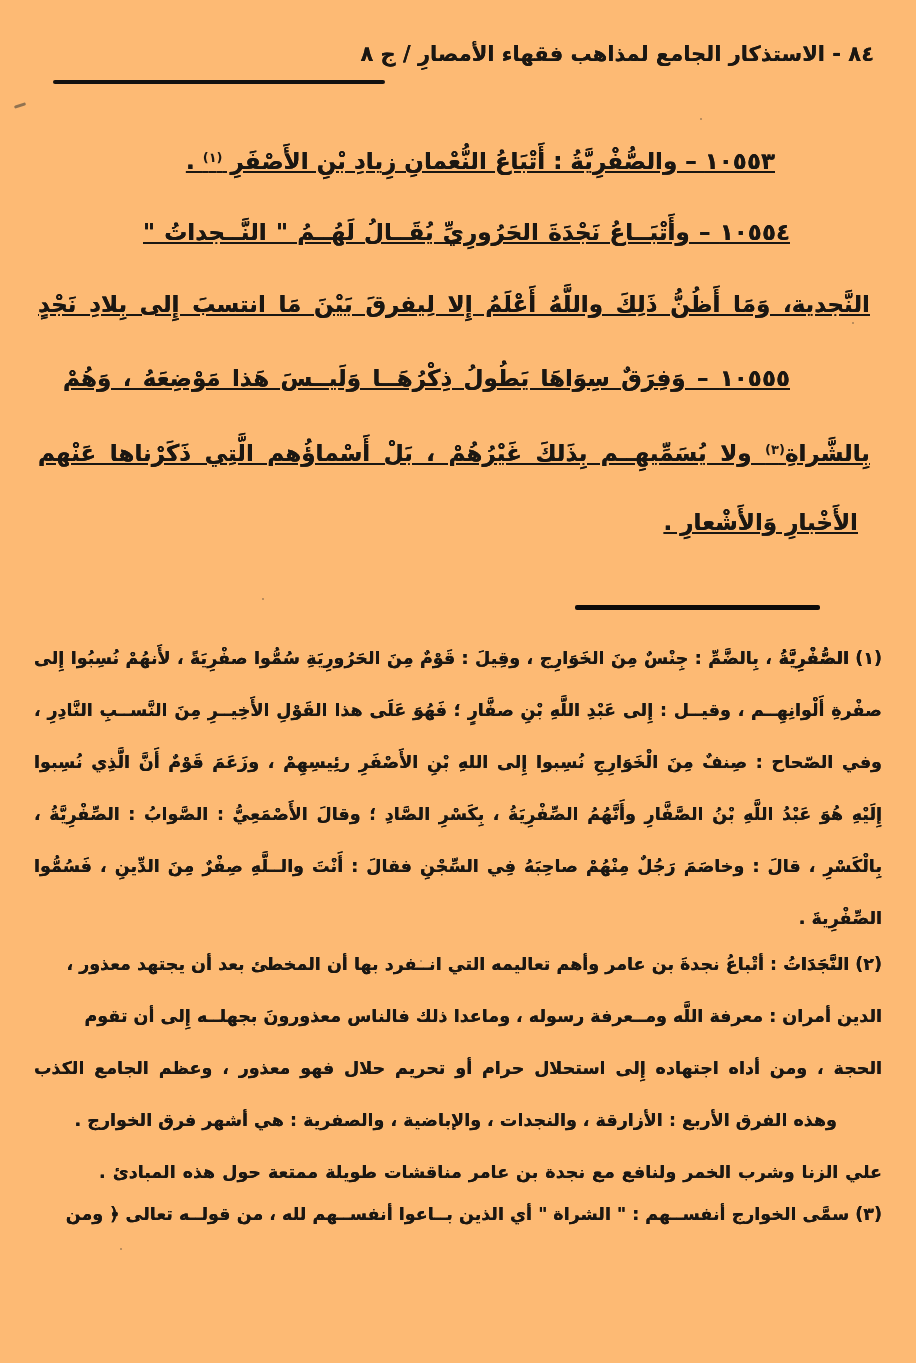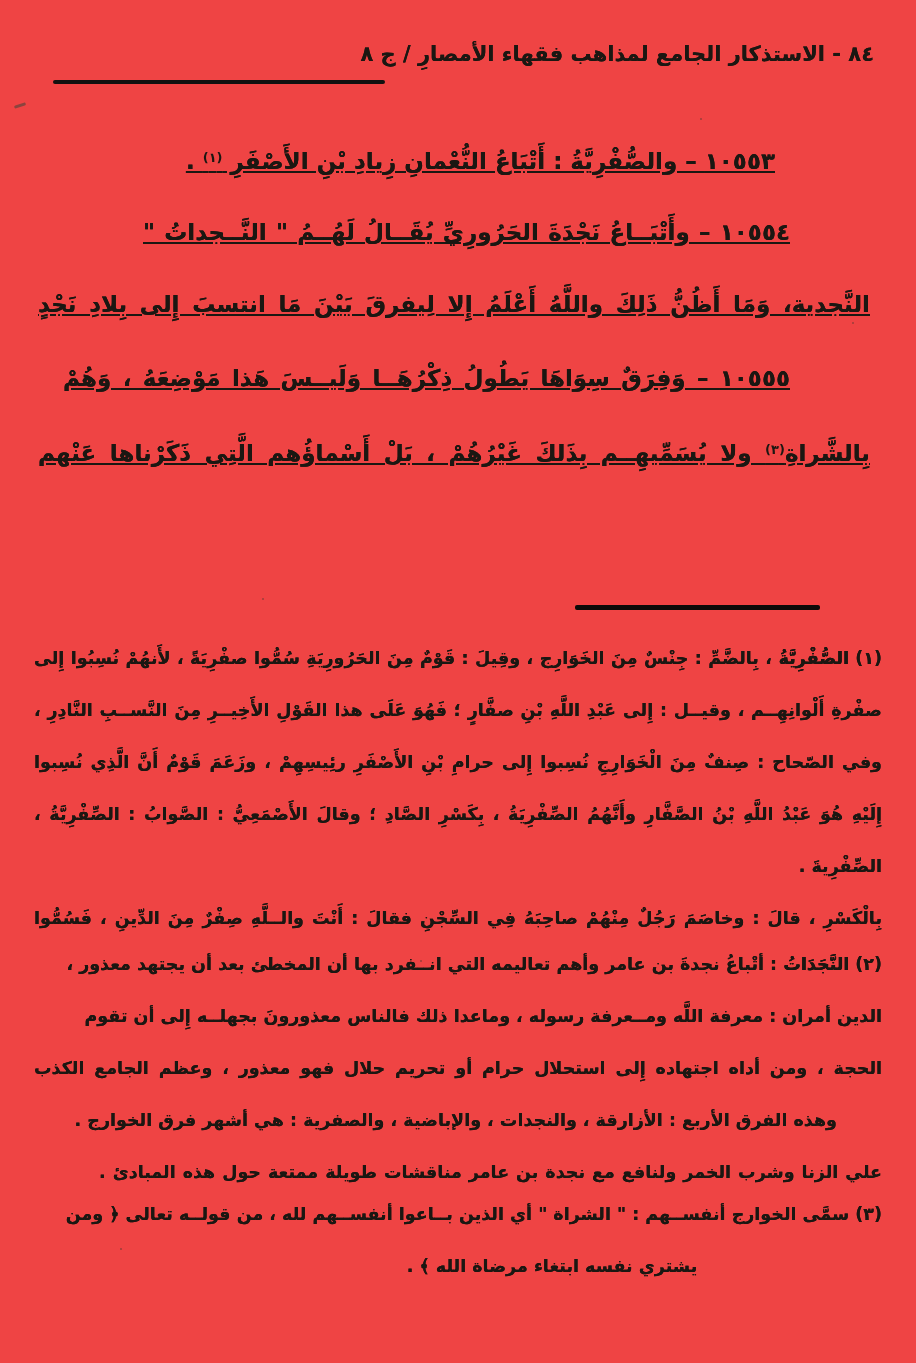--- a/index.html
+++ b/index.html
@@ -1,18 +1,18 @@
 <!DOCTYPE html>
 <html lang="ar" dir="rtl"><head>
 <meta charset="utf-8">
 <style>
   html,body{margin:0;padding:0;background:#e8e6e0;}
   .page{
     position:relative;width:916px;height:1363px;margin:0 auto;
-    background:#ef4444;color:#1b1712;overflow:hidden;
+    background:#fdba74;color:#1b1712;overflow:hidden;
     font-family:"DejaVu Sans",sans-serif;direction:rtl;
   }
   
   .header-title{
     position:absolute;top:42px;right:42px;
     font-size:21px;font-weight:700;white-space:nowrap;
     text-shadow:0 0 .4px currentColor;
   }
   .header-rule{
     position:absolute;top:80px;left:53px;width:332px;height:4px;
@@ -75,48 +75,48 @@
     </div>
 
     <div class="para">
       <div class="b-line just ind80 pl105"><span>١٠٥٥٤ – وأَتْبَــاعُ نَجْدَةَ الحَرُورِيِّ يُقَــالُ لَهُــمُ " النَّــجداتُ " ، وَلَمْ يقُلْ فِيــهِم</span></div>
       <div class="b-line just"><span>النَّجدية، وَمَا أَظُنُّ ذَلِكَ واللَّهُ أَعْلَمُ إِلا لِيفرقَ بَيْنَ مَا انتسبَ إِلى بِلادِ نَجْدٍ وَبَيْنَهُمْ </span></div>
     </div>
 
     <div class="para">
       <div class="b-line just ind80 pl25"><span>١٠٥٥٥ – وَفِرَقٌ سِوَاهَا يَطُولُ ذِكْرُهَــا وَلَيــسَ هَذا مَوْضِعَهُ ، وَهُمْ يتــسَــمــونَ</span></div>
       <div class="b-line just"><span>بِالشَّراةِ</span><span class="sup">(٣)</span><span> ولا يُسَمِّيهِــم بِذَلكَ غَيْرُهُمْ ، بَلْ أَسْماؤُهم الَّتِي ذَكَرْناها عَنْهم مَشْهُورَةٌ فِي</span></div>
+      <div class="b-line pr12"><span>الأَخْبارِ وَالأَشْعارِ .</span></div>
     </div>
 
   </div>
 
   <div class="fn-separator"></div>
 
   <div class="fnotes">
 
     <div class="fnote">
       <div class="fn-line just"><span class="fn-marker">(١) </span><span class="fn-term">الصُّفْرِيَّةُ</span><span> ، بِالضَّمِّ : جِنْسٌ مِنَ الخَوَارِج ، وقِيلَ : قَوْمٌ مِنَ الحَرُورِيَةِ سُمُّوا صفْرِيَةً ، لأَنهُمْ نُسِبُوا إِلى</span></div>
       <div class="fn-line just">صفْرةِ أَلْوانِهِــم ، وقيــل : إِلى عَبْدِ اللَّهِ بْنِ صفَّارٍ ؛ فَهُوَ عَلَى هذا القَوْلِ الأَخِيــرِ مِنَ النَّســبِ النَّادِرِ ،</div>
-      <div class="fn-line just">وفي الصّحاح : صِنفٌ مِنَ الْخَوَارِجِ نُسِبوا إِلى حرامِ بْنِ الأَصْفَرِ رئِيسِهِمْ ، وزَعَمَ قَوْمٌ أَنَّ الَّذِي نُسِبوا</div>
+      <div class="fn-line just">وفي الصّحاح : صِنفٌ مِنَ الْخَوَارِجِ نُسِبوا إِلى اللهِ بْنِ الأَصْفَرِ رئِيسِهِمْ ، وزَعَمَ قَوْمٌ أَنَّ الَّذِي نُسِبوا</div>
       <div class="fn-line just">إِلَيْهِ هُوَ عَبْدُ اللَّهِ بْنُ الصَّفَّارِ وأَنَّهُمُ الصِّفْرِيَةُ ، بِكَسْرِ الصَّادِ ؛ وقالَ الأَصْمَعِيُّ : الصَّوابُ : الصِّفْرِيَّةُ ،</div>
+      <div class="fn-line just">بِالْكَسْرِ ، قالَ : وخاصَمَ رَجُلٌ مِنْهُمْ صاحِبَهُ فِي السِّجْنِ فقالَ : أَنْتَ والــلَّهِ صِفْرٌ مِنَ الدِّينِ ، فَسُمُّوا</div>
       <div class="fn-line">الصِّفْرِيةَ .</div>
-      <div class="fn-line just">بِالْكَسْرِ ، قالَ : وخاصَمَ رَجُلٌ مِنْهُمْ صاحِبَهُ فِي السِّجْنِ فقالَ : أَنْتَ والــلَّهِ صِفْرٌ مِنَ الدِّينِ ، فَسُمُّوا</div>
     </div>
 
     <div class="fnote fn2">
       <div class="fn-line just"><span class="fn-marker">(٢) </span><span class="fn-term">النَّجَدَاتُ</span><span> : أتْباعُ نجدةَ بن عامر وأهم تعاليمه التي انــفرد بها أن المخطئ بعد أن يجتهد معذور ، وأن</span></div>
       <div class="fn-line just">الدين أمران : معرفة اللَّه ومــعرفة رسوله ، وماعدا ذلك فالناس معذورونَ بجهلــه إِلى أن تقوم عليهم</div>
       <div class="fn-line just">الحجة ، ومن أداه اجتهاده إِلى استحلال حرام أو تحريم حلال فهو معذور ، وعظم الجامع الكذب</div>
       <div class="fn-line indr45">وهذه الفرق الأربع : الأزارقة ، والنجدات ، والإباضية ، والصفرية : هي أشهر فرق الخوارج .</div>
       <div class="fn-line just pl65">علي الزنا وشرب الخمر ولنافع مع نجدة بن عامر مناقشات طويلة ممتعة حول هذه المبادئ .</div>
     </div>
 
     <div class="fnote fn3">
       <div class="fn-line just"><span class="fn-marker">(٣) </span><span class="fn-term"></span><span>سمَّى الخوارج أنفســهم : " الشراة " أي الذين بــاعوا أنفســهم لله ، من قولــه تعالى ﴿ ومن النــاس من</span></div>
-      <div class="fn-line center-shift">يشتري نفسه ابتغاء مرضاة الله ﴾ .</div>
     </div>
 
   </div>
 
   <div class="artifact"></div>
   <div class="speck" style="left:700px;top:118px;width:2px;height:2px;"></div>
   <div class="speck" style="left:262px;top:598px;width:2px;height:2px;"></div>
   <div class="speck" style="left:852px;top:322px;width:2px;height:2px;"></div>
   <div class="speck" style="left:120px;top:1248px;width:2px;height:2px;"></div>
   <div class="speck" style="left:420px;top:960px;width:2px;height:2px;"></div>

